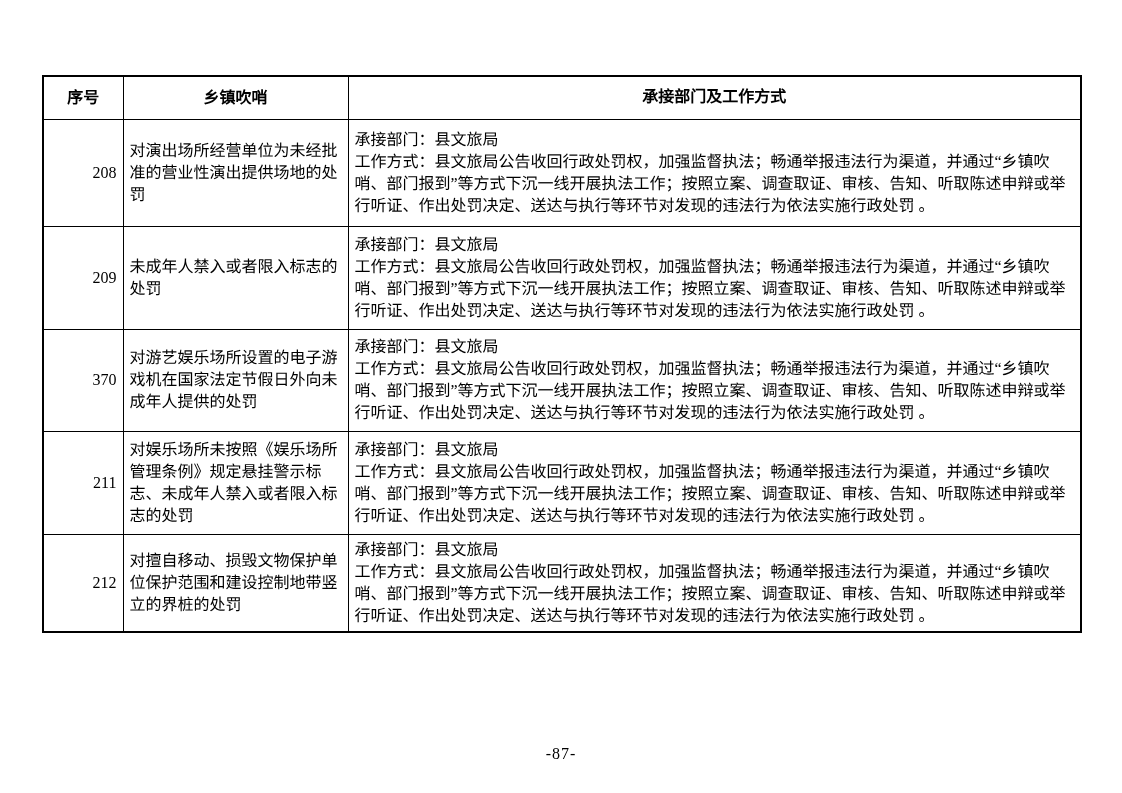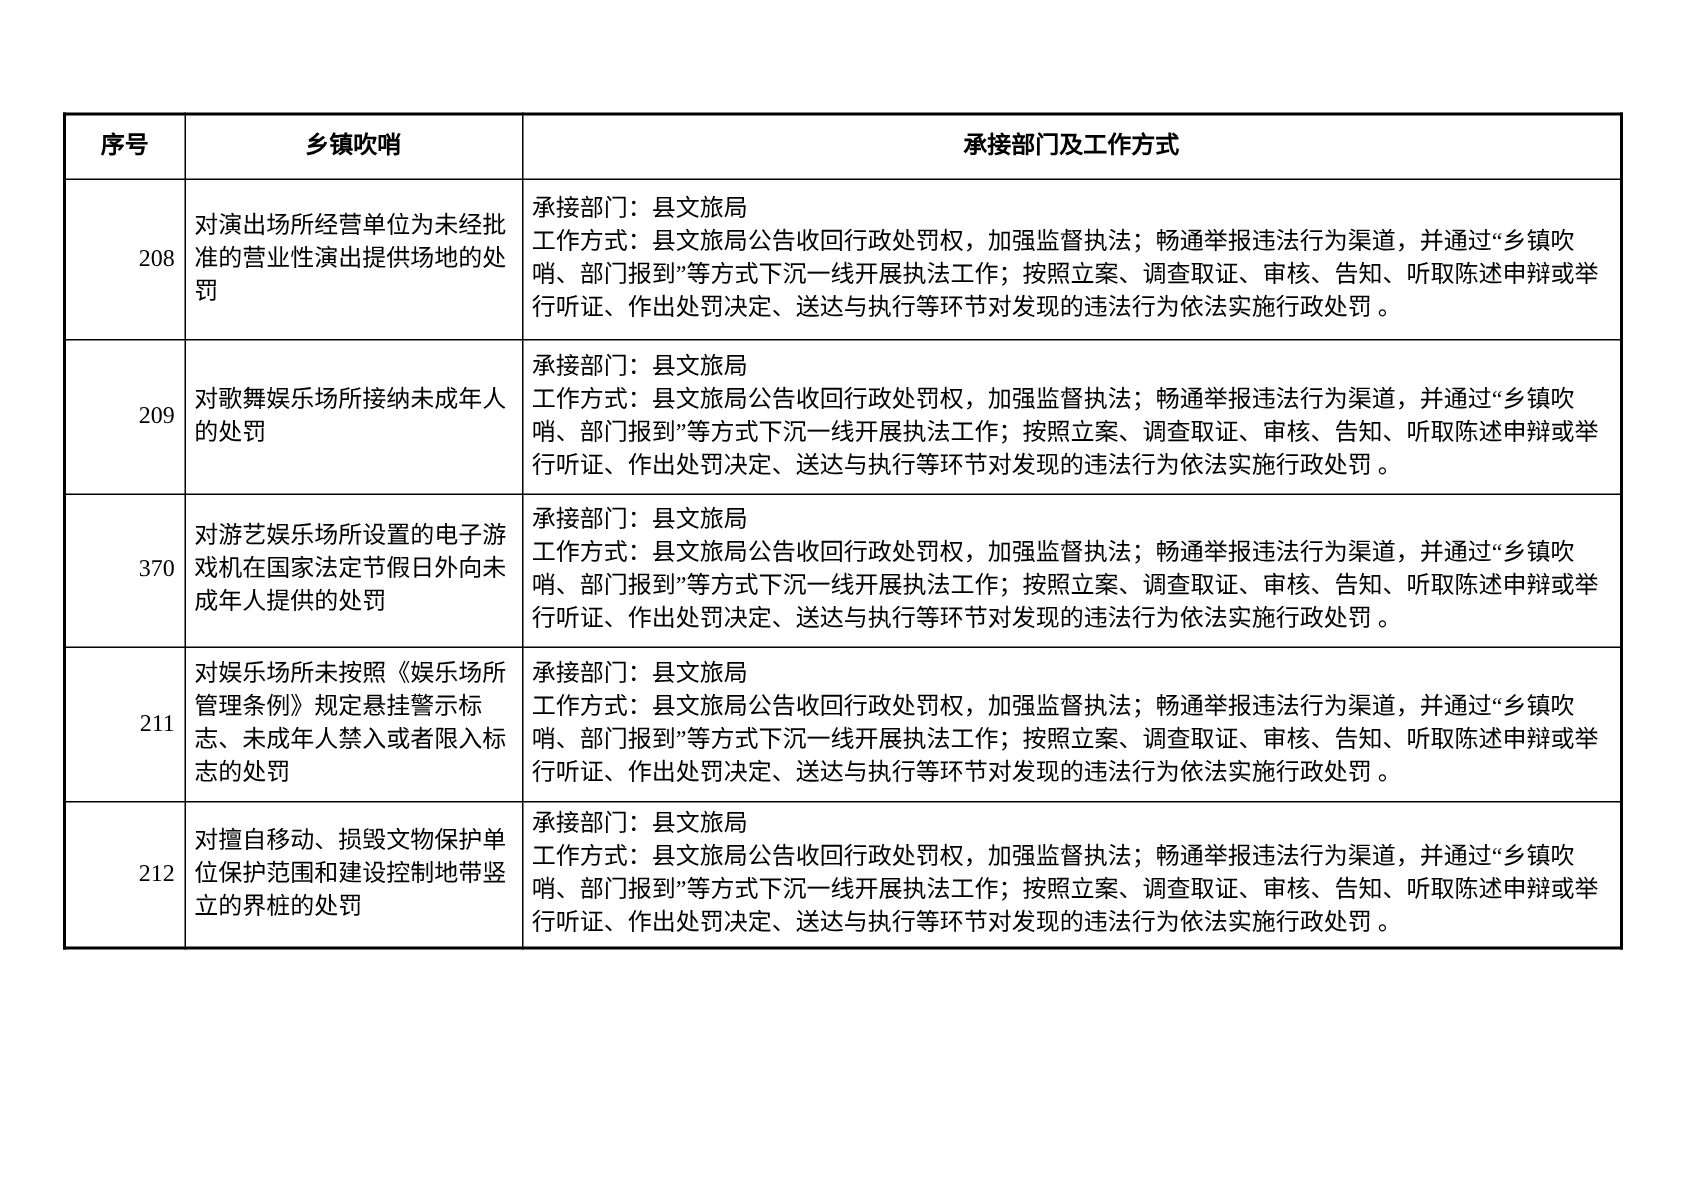--- a/index.html
+++ b/index.html
@@ -103,21 +103,21 @@
       <tr class="r0">
         <td class="cell-id">208</td>
         <td class="cell-name">对演出场所经营单位为未经批准的营业性演出提供场地的处罚</td>
         <td class="cell-method">
           <div>承接部门：县文旅局</div>
           <div>工作方式：县文旅局公告收回行政处罚权，加强监督执法；畅通举报违法行为渠道，并通过“乡镇吹哨、部门报到”等方式下沉一线开展执法工作；按照立案、调查取证、审核、告知、听取陈述申辩或举行听证、作出处罚决定、送达与执行等环节对发现的违法行为依法实施行政处罚 。</div>
         </td>
       </tr>
       <tr class="r1">
         <td class="cell-id">209</td>
-        <td class="cell-name">对歌舞娱乐场所接纳未成年人的处罚</td>
+        <td class="cell-name">未成年人禁入或者限入标志的处罚</td>
         <td class="cell-method">
           <div>承接部门：县文旅局</div>
           <div>工作方式：县文旅局公告收回行政处罚权，加强监督执法；畅通举报违法行为渠道，并通过“乡镇吹哨、部门报到”等方式下沉一线开展执法工作；按照立案、调查取证、审核、告知、听取陈述申辩或举行听证、作出处罚决定、送达与执行等环节对发现的违法行为依法实施行政处罚 。</div>
         </td>
       </tr>
       <tr class="r2">
         <td class="cell-id">370</td>
         <td class="cell-name">对游艺娱乐场所设置的电子游戏机在国家法定节假日外向未成年人提供的处罚</td>
         <td class="cell-method">
           <div>承接部门：县文旅局</div>
@@ -136,14 +136,15 @@
         <td class="cell-id">212</td>
         <td class="cell-name">对擅自移动、损毁文物保护单位保护范围和建设控制地带竖立的界桩的处罚</td>
         <td class="cell-method">
           <div>承接部门：县文旅局</div>
           <div>工作方式：县文旅局公告收回行政处罚权，加强监督执法；畅通举报违法行为渠道，并通过“乡镇吹哨、部门报到”等方式下沉一线开展执法工作；按照立案、调查取证、审核、告知、听取陈述申辩或举行听证、作出处罚决定、送达与执行等环节对发现的违法行为依法实施行政处罚 。</div>
         </td>
       </tr>
     </tbody>
   </table>
 
+  <div class="page-number">-87-</div>
 
 </div>
 
 </body></html>

